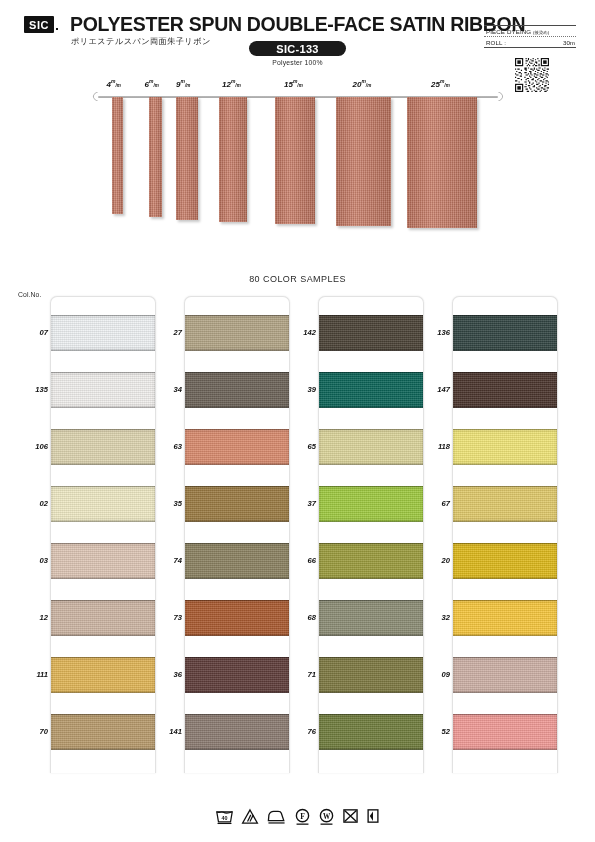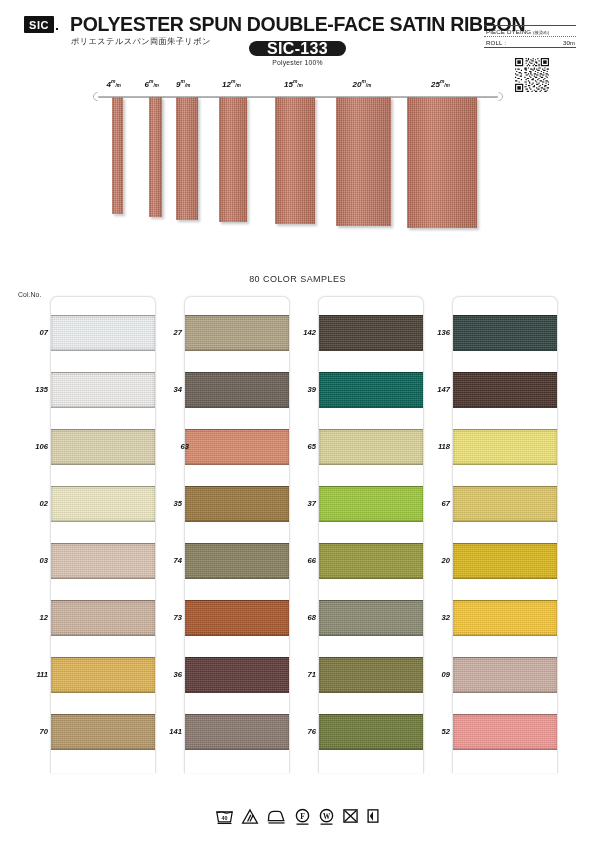--- a/index.html
+++ b/index.html
@@ -24,21 +24,21 @@
     font-size:19.5px;font-weight:bold;letter-spacing:-0.3px;
     white-space:nowrap;color:#171717;
   }
   .subtitle-jp{
     position:absolute;left:71px;top:36px;
     font-size:8.2px;color:#2b2b2b;letter-spacing:.4px;white-space:nowrap;
   }
   .code-badge{
     position:absolute;left:249px;top:41px;width:97px;height:15px;
     background:#1b1b1b;border-radius:7.5px;color:#fff;
-    font-size:16px;font-weight:bold;letter-spacing:.3px;
+    font-size:11px;font-weight:bold;letter-spacing:.3px;
     display:flex;align-items:center;justify-content:center;
   }
   .material{
     position:absolute;left:249px;top:59px;width:97px;text-align:center;
     font-size:6.8px;color:#2b2b2b;letter-spacing:.2px;
   }
 
   .spec-box{position:absolute;left:484px;top:25px;width:92px;}
   .spec-rule{height:1px;background:#4a4a4a;width:100%;}
   .spec-rule.dotted{border-top:1px dotted #777;background:none;height:0;}
@@ -294,21 +294,21 @@
             <div class="edge-b"></div>
           </div>
           <div class="swatch" style="top: 417px; background-color: rgb(138, 122, 112);">
             <div class="tex"></div>
             <div class="edge-t"></div>
             <div class="edge-b"></div>
           </div>
         </div>
         <div class="cnum" style="left: -28px; top: 32px;">27</div>
         <div class="cnum" style="left: -28px; top: 89px;">34</div>
-        <div class="cnum" style="left: -28px; top: 146px; padding-left: 7px;">63</div>
+        <div class="cnum" style="left: -28px; top: 146px;">63</div>
         <div class="cnum" style="left: -28px; top: 203px;">35</div>
         <div class="cnum" style="left: -28px; top: 260px;">74</div>
         <div class="cnum" style="left: -28px; top: 317px;">73</div>
         <div class="cnum" style="left: -28px; top: 374px;">36</div>
         <div class="cnum" style="left: -28px; top: 431px;">141</div>
       </div>
       <div class="col" style="left: 318px;">
         <div class="card">
           <div class="swatch" style="top: 18px; background-color: rgb(74, 65, 53);">
             <div class="tex"></div>

